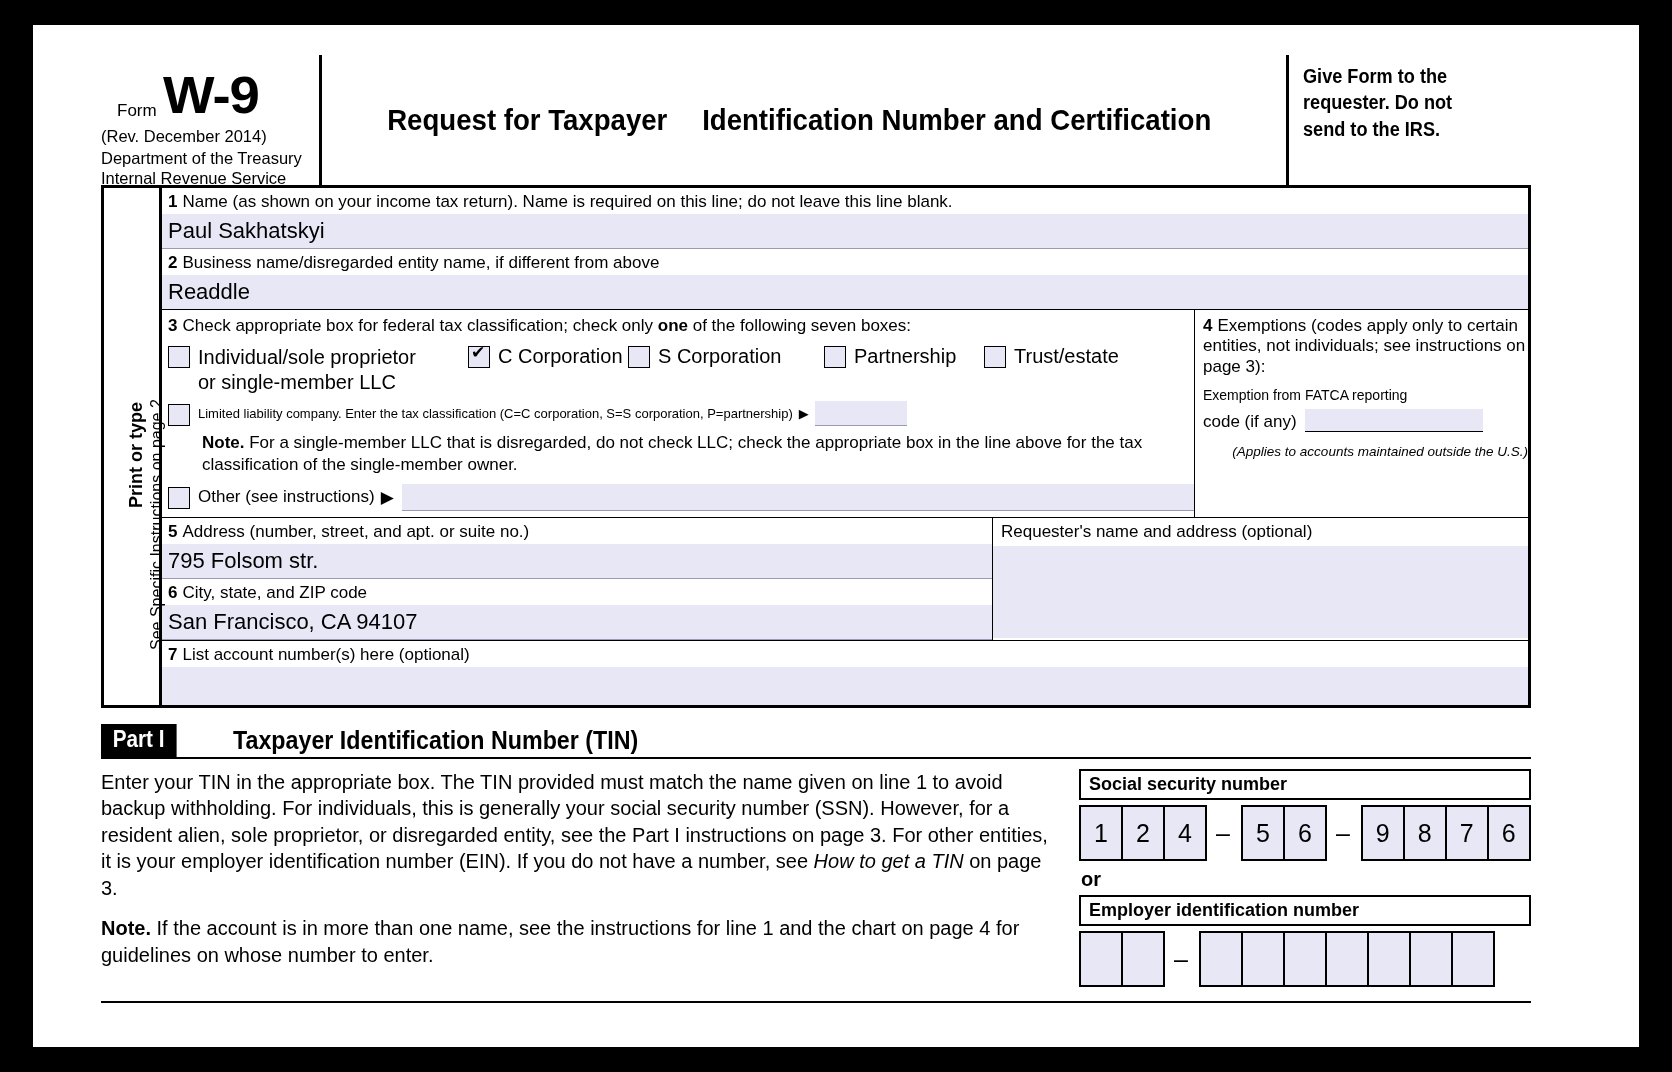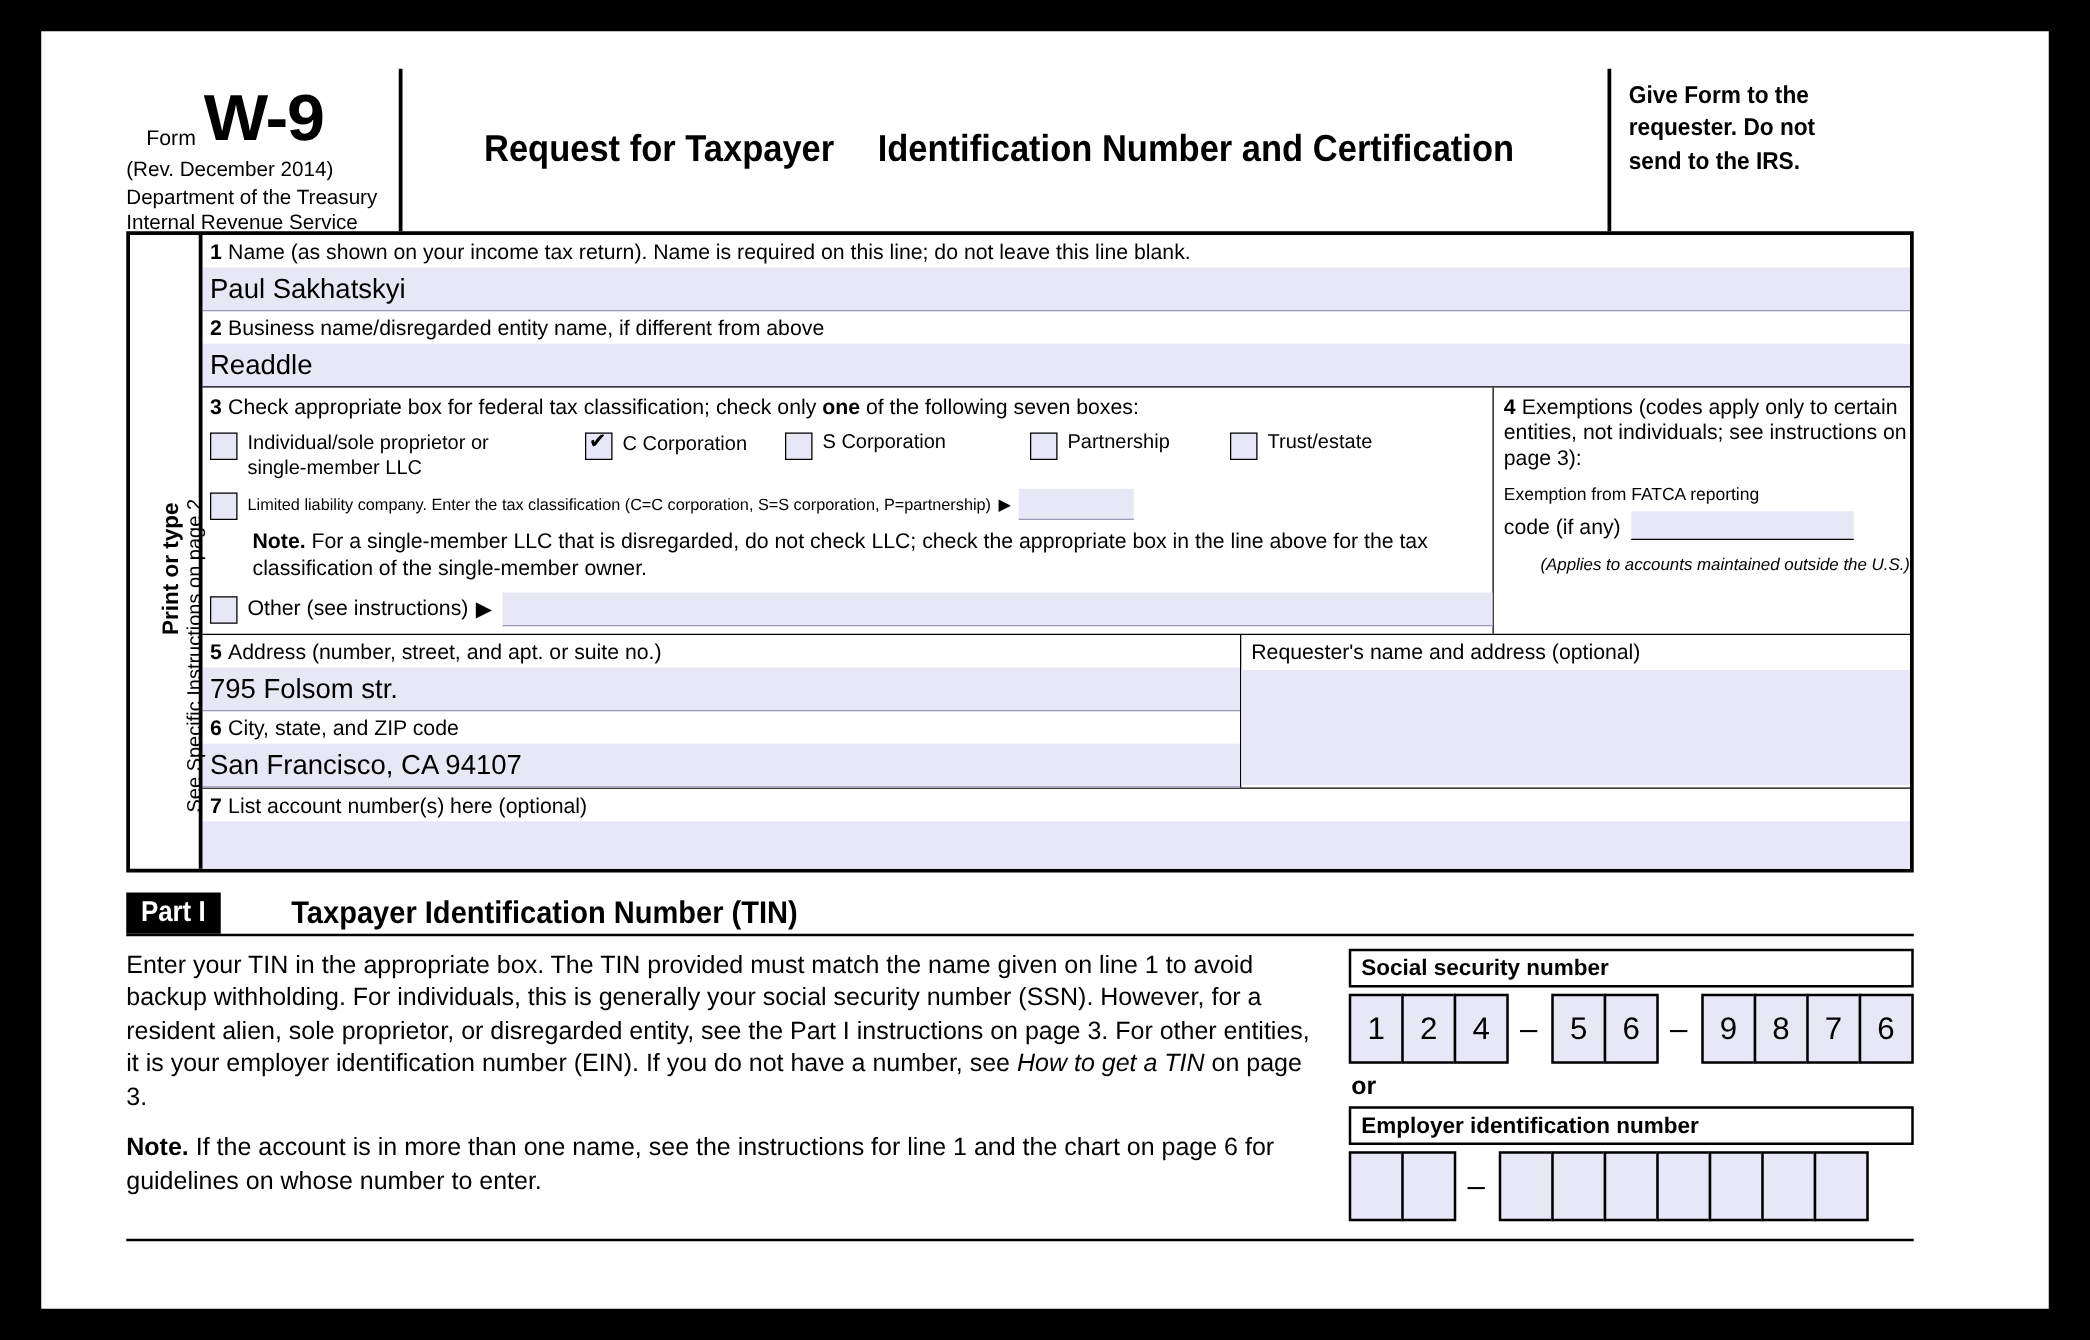--- a/index.html
+++ b/index.html
@@ -53,21 +53,21 @@
         font-size:22px;line-height:34px;border-bottom:1.5px solid #9a9ab5;}
 
   .row-sep{border-bottom:1.5px solid #000;}
 
   
   .cls-row{display:flex;border-bottom:1.5px solid #000;}
   .cls-left{flex:1;border-right:1.5px solid #000;padding:6px 0 6px 6px;}
   .cls-right{width:325px;padding:6px 0 0 8px;position:relative;}
 
   .cls-head{font-size:17px;margin-bottom:9px;}
-  .cb-line{display:flex;align-items:flex-start;font-size:16px;margin-bottom:4px;}
+  .cb-line{display:flex;align-items:flex-start;font-size:20px;margin-bottom:4px;}
   .cb{width:20px;height:20px;border:1.5px solid #000;background:#e7e7f6;
       display:inline-block;margin-right:8px;flex:none;position:relative;top:1px;}
   .cb.checked::after{content:"✔";position:absolute;left:2px;top:-4px;
       font-size:17px;color:#000;line-height:20px;}
   .opt-wide{width:262px;}
   .opt-c{width:160px;}
   .opt-s{width:196px;}
   .opt-p{width:160px;}
 
   .llc-line{display:flex;align-items:center;font-size:13px;margin:6px 0 2px 0;}
@@ -174,21 +174,21 @@
         <div class="cls-left">
           <div class="cls-head">
             <span class="num">3</span><span>Check appropriate box for federal tax classification; check only </span><b>one</b><span> of the following seven boxes:</span>
           </div>
 
           <div class="cb-line">
             <div class="opt-wide" style="display:flex;align-items:flex-start;">
               <span class="cb"></span>
               <span style="line-height:1.25;">Individual/sole proprietor or single-member LLC</span>
             </div>
-            <div class="opt-c" style="display:flex;align-items:center;padding-left:38px;">
+            <div class="opt-c" style="display:flex;align-items:flex-start;padding-left:38px;">
               <span class="cb checked"></span>
               <span>C Corporation</span>
             </div>
             <div class="opt-s" style="display:flex;align-items:flex-start;">
               <span class="cb"></span>
               <span>S Corporation</span>
             </div>
             <div class="opt-p" style="display:flex;align-items:flex-start;">
               <span class="cb"></span>
               <span>Partnership</span>
@@ -260,21 +260,21 @@
 
   <div class="part-wrap">
     <div class="part-hdr">
       <div class="part-badge">Part I</div>
       <div class="part-title">Taxpayer Identification Number (TIN)</div>
     </div>
 
     <div class="part-body">
       <div class="part-text">
         <p><span>Enter your TIN in the appropriate box. The TIN provided must match the name given on line 1 to avoid backup withholding. For individuals, this is generally your social security number (SSN). However, for a resident alien, sole proprietor, or disregarded entity, see the Part I instructions on page 3. For other entities, it is your employer identification number (EIN). If you do not have a number, see </span><i>How to get a TIN</i><span> on page 3.</span></p>
-        <p><b>Note.</b><span> If the account is in more than one name, see the instructions for line 1 and the chart on page 6 for guidelines on whose number to enter.</span></p>
+        <p><b>Note.</b><span> If the account is in more than one name, see the instructions for line 1 and the chart on page 4 for guidelines on whose number to enter.</span></p>
       </div>
 
       <div class="tin-col">
         <div class="tin-title">Social security number</div>
         <div class="boxes">
           <div class="grp">
             <div class="cell">1</div>
             <div class="cell">2</div>
             <div class="cell">4</div>
           </div>

